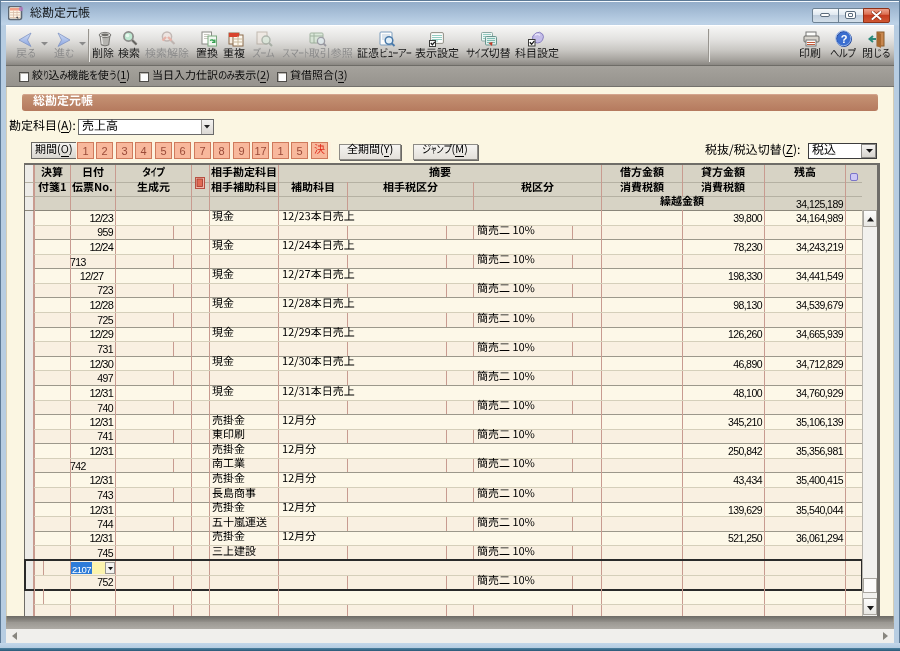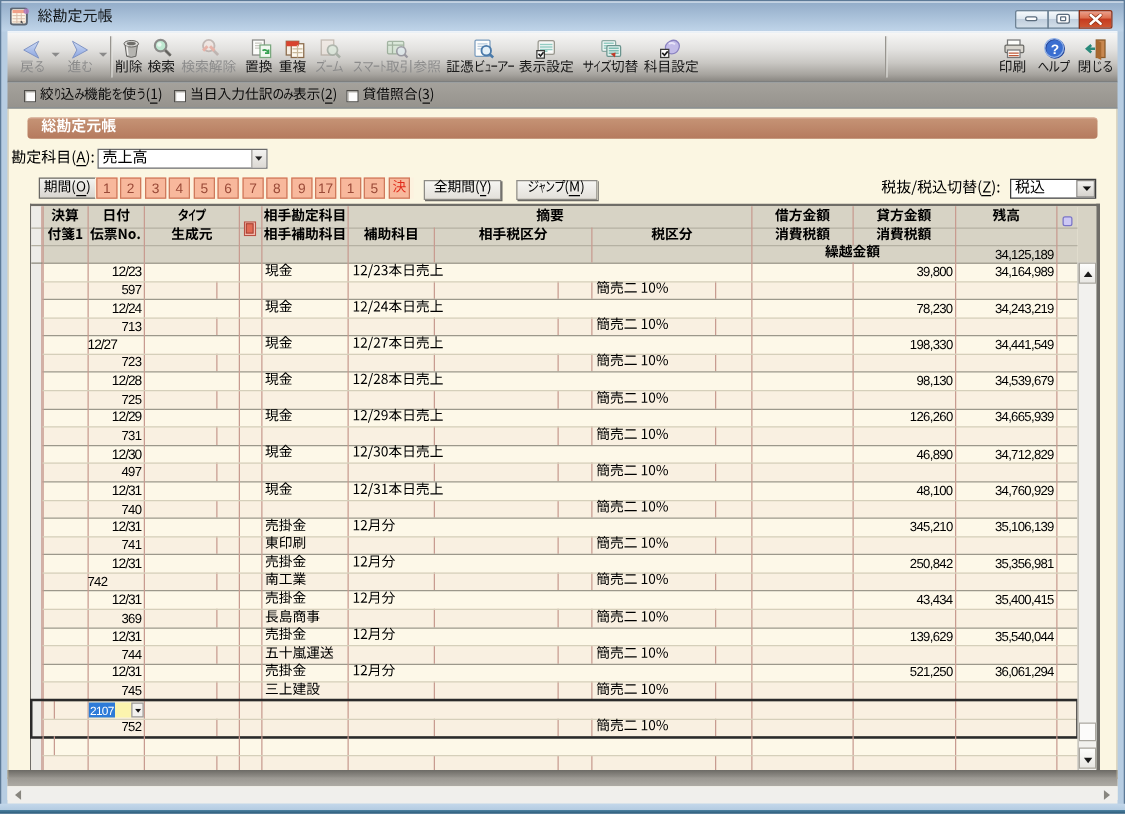--- a/index.html
+++ b/index.html
@@ -263,21 +263,21 @@
 <div style="position:absolute;left:446px;top:225px;width:1px;height:14px;background:#c89b90"></div>
 <div style="position:absolute;left:473px;top:225px;width:1px;height:14px;background:#c89b90"></div>
 <div style="position:absolute;left:572px;top:225px;width:1px;height:14px;background:#c89b90"></div>
 <div style="position:absolute;left:601px;top:225px;width:1px;height:14px;background:#c89b90"></div>
 <div style="position:absolute;left:682px;top:225px;width:1px;height:14px;background:#c89b90"></div>
 <div style="position:absolute;left:764px;top:225px;width:1px;height:14px;background:#c89b90"></div>
 <div style="position:absolute;left:845px;top:225px;width:1px;height:14px;background:#c89b90"></div>
 <div style="position:absolute;left:34px;top:225px;width:828px;height:1px;background:#d5cfba"></div>
 <div style="position:absolute;left:34px;top:239px;width:828px;height:1px;background:#9c988b"></div>
 <div class="num" style="left:70px;top:212px;width:43px;text-align:right;font-size:11px;letter-spacing:-0.8px">12/23</div>
-<div class="num" style="left:70px;top:226px;width:43px;text-align:right">597</div>
+<div class="num" style="left:70px;top:226px;width:43px;text-align:right">959</div>
 <svg class="jt" style="left:212.0px;top:211.8px" width="24.0" height="12.6">
     <path transform="translate(0,8.1)" d="M5.6 -6.3H9.2V-5.2H5.6ZM5.6 -4.5H9.2V-3.4H5.6ZM5.6 -8.1H9.2V-7.0H5.6ZM0.3 -1.6 0.5 -0.8C1.6 -1.2 3.1 -1.6 4.5 -2.0L4.4 -2.8L2.9 -2.3V-4.8H4.2V-5.6H2.9V-7.9H4.3V-8.7H0.5V-7.9H2.1V-5.6H0.7V-4.8H2.1V-2.1ZM4.8 -8.8V-2.7H5.8C5.6 -1.3 5.1 -0.3 3.2 0.3C3.4 0.4 3.6 0.7 3.7 0.9C5.8 0.3 6.4 -0.9 6.6 -2.7H7.7V-0.2C7.7 0.6 7.9 0.8 8.7 0.8C8.9 0.8 9.6 0.8 9.8 0.8C10.4 0.8 10.6 0.5 10.7 -0.9C10.5 -1.0 10.2 -1.1 10.0 -1.2C10.0 -0.1 9.9 0.1 9.7 0.1C9.5 0.1 8.9 0.1 8.8 0.1C8.6 0.1 8.5 0.0 8.5 -0.2V-2.7H10.0V-8.8Z M13.2 -2.4C13.7 -1.8 14.1 -0.9 14.2 -0.4L14.9 -0.7C14.8 -1.2 14.3 -2.0 13.9 -2.7ZM19.0 -2.7C18.7 -2.1 18.2 -1.2 17.8 -0.6L18.4 -0.4C18.8 -0.9 19.3 -1.7 19.8 -2.4ZM11.8 -0.2V0.5H21.2V-0.2H16.9V-2.9H20.7V-3.7H16.9V-5.1H19.2V-5.8C19.9 -5.4 20.5 -5.0 21.1 -4.7C21.2 -4.9 21.4 -5.2 21.6 -5.4C19.9 -6.2 18.0 -7.7 16.8 -9.3H16.0C15.1 -7.9 13.3 -6.2 11.4 -5.3C11.6 -5.1 11.8 -4.8 11.9 -4.6C12.6 -5.0 13.2 -5.4 13.7 -5.8V-5.1H16.0V-3.7H12.3V-2.9H16.0V-0.2ZM16.5 -8.4C17.1 -7.6 18.1 -6.7 19.2 -5.9H13.9C14.9 -6.7 15.9 -7.6 16.5 -8.4Z" fill="#000"></path>
   </svg>
 <svg class="jt" style="left:282.0px;top:211.8px" width="74.7" height="12.6">
     <path transform="translate(0,8.1)" d="M1.0 0.0H5.4V-0.8H3.8V-8.1H3.0C2.6 -7.8 2.0 -7.6 1.3 -7.5V-6.9H2.8V-0.8H1.0Z M6.6 0.0H11.7V-0.9H9.4C9.0 -0.9 8.5 -0.8 8.1 -0.8C10.0 -2.6 11.3 -4.2 11.3 -5.8C11.3 -7.3 10.4 -8.2 8.9 -8.2C7.9 -8.2 7.2 -7.7 6.5 -7.0L7.1 -6.5C7.6 -7.0 8.1 -7.4 8.8 -7.4C9.8 -7.4 10.3 -6.7 10.3 -5.8C10.3 -4.4 9.1 -2.8 6.6 -0.6Z M12.3 2.0H13.1L16.4 -8.7H15.6Z M17.0 0.0H22.1V-0.9H19.8C19.4 -0.9 18.9 -0.8 18.5 -0.8C20.4 -2.6 21.7 -4.2 21.7 -5.8C21.7 -7.3 20.8 -8.2 19.3 -8.2C18.3 -8.2 17.6 -7.7 17.0 -7.0L17.5 -6.5C18.0 -7.0 18.6 -7.4 19.2 -7.4C20.2 -7.4 20.7 -6.7 20.7 -5.8C20.7 -4.4 19.5 -2.8 17.0 -0.6Z M25.5 0.1C27.0 0.1 28.1 -0.7 28.1 -2.2C28.1 -3.3 27.4 -4.0 26.4 -4.2V-4.3C27.3 -4.6 27.8 -5.2 27.8 -6.2C27.8 -7.5 26.9 -8.2 25.5 -8.2C24.6 -8.2 23.8 -7.8 23.2 -7.2L23.8 -6.6C24.2 -7.1 24.8 -7.4 25.5 -7.4C26.3 -7.4 26.8 -6.9 26.8 -6.1C26.8 -5.2 26.3 -4.6 24.6 -4.6V-3.8C26.5 -3.8 27.1 -3.2 27.1 -2.2C27.1 -1.3 26.4 -0.7 25.5 -0.7C24.5 -0.7 23.9 -1.1 23.5 -1.6L22.9 -1.0C23.5 -0.4 24.3 0.1 25.5 0.1Z M33.8 -9.2V-6.9H29.4V-6.1H33.3C32.3 -4.2 30.7 -2.4 29.1 -1.5C29.3 -1.4 29.5 -1.1 29.7 -0.9C31.3 -1.8 32.8 -3.5 33.8 -5.4V-2.0H31.6V-1.2H33.8V0.9H34.7V-1.2H36.8V-2.0H34.7V-5.4C35.7 -3.5 37.1 -1.8 38.8 -0.9C38.9 -1.1 39.2 -1.4 39.4 -1.6C37.7 -2.5 36.1 -4.2 35.2 -6.1H39.0V-6.9H34.7V-9.2Z M42.5 -3.9H48.0V-0.8H42.5ZM42.5 -4.7V-7.7H48.0V-4.7ZM41.7 -8.5V0.8H42.5V0.0H48.0V0.7H48.9V-8.5Z M51.7 -4.7V-2.6H52.5V-3.9H59.9V-2.6H60.7V-4.7ZM57.1 -3.4V-0.4C57.1 0.4 57.3 0.7 58.3 0.7C58.5 0.7 59.7 0.7 59.9 0.7C60.8 0.7 61.0 0.3 61.1 -1.2C60.9 -1.2 60.6 -1.4 60.4 -1.5C60.3 -0.3 60.3 -0.1 59.9 -0.1C59.6 -0.1 58.6 -0.1 58.4 -0.1C58.0 -0.1 57.9 -0.1 57.9 -0.4V-3.4ZM54.3 -3.4C54.2 -1.4 53.7 -0.4 51.2 0.2C51.4 0.4 51.6 0.7 51.7 0.9C54.4 0.2 55.0 -1.1 55.2 -3.4ZM55.8 -9.2V-8.2H51.4V-7.4H55.8V-6.3H52.5V-5.5H60.0V-6.3H56.6V-7.4H61.0V-8.2H56.6V-9.2Z M66.4 -9.1V-0.5H62.3V0.4H72.2V-0.5H67.3V-4.9H71.4V-5.7H67.3V-9.1Z" fill="#000"></path>
   </svg>
 <svg class="jt" style="left:477.0px;top:226.3px" width="59.8" height="12.6">
     <path transform="translate(0,8.1)" d="M1.9 -5.9H4.3V-5.3H1.9ZM1.9 -4.1V-4.8H4.3V-4.1ZM1.2 -6.4V0.9H1.9V-3.6H5.0V-6.4ZM4.2 -2.5H6.8V-1.8H4.2ZM4.2 -0.5V-1.3H6.8V-0.5ZM3.5 -3.0V0.4H4.2V-0.0H7.6V-3.0ZM6.7 -4.8H9.2V-4.1H6.7ZM6.7 -5.3V-5.9H9.2V-5.3ZM9.2 -6.4H6.0V-3.6H9.2V-0.1C9.2 0.1 9.1 0.1 9.0 0.1C8.8 0.2 8.2 0.2 7.6 0.1C7.7 0.3 7.8 0.7 7.8 0.9C8.7 0.9 9.2 0.9 9.5 0.7C9.9 0.6 10.0 0.4 10.0 -0.1V-6.4ZM2.0 -9.3C1.7 -8.4 1.1 -7.6 0.4 -7.0C0.6 -6.9 0.9 -6.7 1.1 -6.6C1.4 -6.9 1.7 -7.3 2.0 -7.7H2.5C2.7 -7.4 2.9 -6.9 3.0 -6.6L3.7 -6.8C3.7 -7.1 3.5 -7.4 3.3 -7.7H5.4V-8.4H2.4C2.6 -8.6 2.7 -8.9 2.8 -9.1ZM6.4 -9.3C6.0 -8.4 5.4 -7.6 4.6 -7.1C4.9 -7.0 5.2 -6.8 5.4 -6.7C5.7 -6.9 6.1 -7.3 6.4 -7.7H7.2C7.5 -7.4 7.8 -6.9 8.0 -6.6L8.7 -6.8C8.6 -7.1 8.4 -7.4 8.1 -7.7H10.4V-8.4H6.8C7.0 -8.6 7.1 -8.9 7.2 -9.1Z M12.0 -4.7V-2.6H12.8V-3.9H20.2V-2.6H21.0V-4.7ZM17.3 -3.4V-0.4C17.3 0.4 17.6 0.7 18.6 0.7C18.8 0.7 20.0 0.7 20.2 0.7C21.1 0.7 21.3 0.3 21.4 -1.2C21.2 -1.2 20.8 -1.4 20.6 -1.5C20.6 -0.3 20.5 -0.1 20.1 -0.1C19.9 -0.1 18.9 -0.1 18.7 -0.1C18.2 -0.1 18.1 -0.1 18.1 -0.4V-3.4ZM14.6 -3.4C14.5 -1.4 14.0 -0.4 11.5 0.2C11.6 0.4 11.9 0.7 11.9 0.9C14.7 0.2 15.3 -1.1 15.5 -3.4ZM16.0 -9.2V-8.2H11.7V-7.4H16.0V-6.3H12.7V-5.5H20.3V-6.3H16.9V-7.4H21.3V-8.2H16.9V-9.2Z M23.6 -7.7V-6.8H31.5V-7.7ZM22.6 -1.1V-0.2H32.4V-1.1Z M36.4 0.0H40.9V-0.8H39.2V-8.1H38.5C38.0 -7.8 37.5 -7.6 36.8 -7.5V-6.9H38.2V-0.8H36.4Z M44.6 0.1C46.2 0.1 47.1 -1.2 47.1 -4.1C47.1 -6.9 46.2 -8.2 44.6 -8.2C43.1 -8.2 42.1 -6.9 42.1 -4.1C42.1 -1.2 43.1 0.1 44.6 0.1ZM44.6 -0.7C43.7 -0.7 43.1 -1.7 43.1 -4.1C43.1 -6.4 43.7 -7.4 44.6 -7.4C45.5 -7.4 46.2 -6.4 46.2 -4.1C46.2 -1.7 45.5 -0.7 44.6 -0.7Z M49.9 -3.1C51.0 -3.1 51.8 -4.1 51.8 -5.7C51.8 -7.3 51.0 -8.2 49.9 -8.2C48.8 -8.2 48.1 -7.3 48.1 -5.7C48.1 -4.1 48.8 -3.1 49.9 -3.1ZM49.9 -3.7C49.3 -3.7 48.9 -4.4 48.9 -5.7C48.9 -7.0 49.3 -7.6 49.9 -7.6C50.6 -7.6 51.0 -7.0 51.0 -5.7C51.0 -4.4 50.6 -3.7 49.9 -3.7ZM50.2 0.1H50.8L55.3 -8.2H54.6ZM55.5 0.1C56.6 0.1 57.4 -0.8 57.4 -2.4C57.4 -4.0 56.6 -4.9 55.5 -4.9C54.4 -4.9 53.7 -4.0 53.7 -2.4C53.7 -0.8 54.4 0.1 55.5 0.1ZM55.5 -0.5C54.9 -0.5 54.5 -1.1 54.5 -2.4C54.5 -3.7 54.9 -4.3 55.5 -4.3C56.2 -4.3 56.6 -3.7 56.6 -2.4C56.6 -1.1 56.2 -0.5 55.5 -0.5Z" fill="#000"></path>
   </svg>
 <div class="num" style="left:684px;top:212px;width:78px;text-align:right">39,800</div>
@@ -303,21 +303,21 @@
 <div style="position:absolute;left:446px;top:254px;width:1px;height:14px;background:#c89b90"></div>
 <div style="position:absolute;left:473px;top:254px;width:1px;height:14px;background:#c89b90"></div>
 <div style="position:absolute;left:572px;top:254px;width:1px;height:14px;background:#c89b90"></div>
 <div style="position:absolute;left:601px;top:254px;width:1px;height:14px;background:#c89b90"></div>
 <div style="position:absolute;left:682px;top:254px;width:1px;height:14px;background:#c89b90"></div>
 <div style="position:absolute;left:764px;top:254px;width:1px;height:14px;background:#c89b90"></div>
 <div style="position:absolute;left:845px;top:254px;width:1px;height:14px;background:#c89b90"></div>
 <div style="position:absolute;left:34px;top:254px;width:828px;height:1px;background:#d5cfba"></div>
 <div style="position:absolute;left:34px;top:268px;width:828px;height:1px;background:#9c988b"></div>
 <div class="num" style="left:70px;top:241px;width:43px;text-align:right;font-size:11px;letter-spacing:-0.8px">12/24</div>
-<div class="num" style="left:70px;top:256px;width:43px;text-align:right">713</div>
+<div class="num" style="left:70px;top:256px;width:43px;text-align:left">713</div>
 <svg class="jt" style="left:212.0px;top:240.8px" width="24.0" height="12.6">
     <path transform="translate(0,8.1)" d="M5.6 -6.3H9.2V-5.2H5.6ZM5.6 -4.5H9.2V-3.4H5.6ZM5.6 -8.1H9.2V-7.0H5.6ZM0.3 -1.6 0.5 -0.8C1.6 -1.2 3.1 -1.6 4.5 -2.0L4.4 -2.8L2.9 -2.3V-4.8H4.2V-5.6H2.9V-7.9H4.3V-8.7H0.5V-7.9H2.1V-5.6H0.7V-4.8H2.1V-2.1ZM4.8 -8.8V-2.7H5.8C5.6 -1.3 5.1 -0.3 3.2 0.3C3.4 0.4 3.6 0.7 3.7 0.9C5.8 0.3 6.4 -0.9 6.6 -2.7H7.7V-0.2C7.7 0.6 7.9 0.8 8.7 0.8C8.9 0.8 9.6 0.8 9.8 0.8C10.4 0.8 10.6 0.5 10.7 -0.9C10.5 -1.0 10.2 -1.1 10.0 -1.2C10.0 -0.1 9.9 0.1 9.7 0.1C9.5 0.1 8.9 0.1 8.8 0.1C8.6 0.1 8.5 0.0 8.5 -0.2V-2.7H10.0V-8.8Z M13.2 -2.4C13.7 -1.8 14.1 -0.9 14.2 -0.4L14.9 -0.7C14.8 -1.2 14.3 -2.0 13.9 -2.7ZM19.0 -2.7C18.7 -2.1 18.2 -1.2 17.8 -0.6L18.4 -0.4C18.8 -0.9 19.3 -1.7 19.8 -2.4ZM11.8 -0.2V0.5H21.2V-0.2H16.9V-2.9H20.7V-3.7H16.9V-5.1H19.2V-5.8C19.9 -5.4 20.5 -5.0 21.1 -4.7C21.2 -4.9 21.4 -5.2 21.6 -5.4C19.9 -6.2 18.0 -7.7 16.8 -9.3H16.0C15.1 -7.9 13.3 -6.2 11.4 -5.3C11.6 -5.1 11.8 -4.8 11.9 -4.6C12.6 -5.0 13.2 -5.4 13.7 -5.8V-5.1H16.0V-3.7H12.3V-2.9H16.0V-0.2ZM16.5 -8.4C17.1 -7.6 18.1 -6.7 19.2 -5.9H13.9C14.9 -6.7 15.9 -7.6 16.5 -8.4Z" fill="#000"></path>
   </svg>
 <svg class="jt" style="left:282.0px;top:240.8px" width="74.7" height="12.6">
     <path transform="translate(0,8.1)" d="M1.0 0.0H5.4V-0.8H3.8V-8.1H3.0C2.6 -7.8 2.0 -7.6 1.3 -7.5V-6.9H2.8V-0.8H1.0Z M6.6 0.0H11.7V-0.9H9.4C9.0 -0.9 8.5 -0.8 8.1 -0.8C10.0 -2.6 11.3 -4.2 11.3 -5.8C11.3 -7.3 10.4 -8.2 8.9 -8.2C7.9 -8.2 7.2 -7.7 6.5 -7.0L7.1 -6.5C7.6 -7.0 8.1 -7.4 8.8 -7.4C9.8 -7.4 10.3 -6.7 10.3 -5.8C10.3 -4.4 9.1 -2.8 6.6 -0.6Z M12.3 2.0H13.1L16.4 -8.7H15.6Z M17.0 0.0H22.1V-0.9H19.8C19.4 -0.9 18.9 -0.8 18.5 -0.8C20.4 -2.6 21.7 -4.2 21.7 -5.8C21.7 -7.3 20.8 -8.2 19.3 -8.2C18.3 -8.2 17.6 -7.7 17.0 -7.0L17.5 -6.5C18.0 -7.0 18.6 -7.4 19.2 -7.4C20.2 -7.4 20.7 -6.7 20.7 -5.8C20.7 -4.4 19.5 -2.8 17.0 -0.6Z M26.4 0.0H27.3V-2.2H28.4V-3.0H27.3V-8.1H26.2L22.8 -2.9V-2.2H26.4ZM26.4 -3.0H23.9L25.7 -5.8C26.0 -6.2 26.2 -6.6 26.4 -7.0H26.4C26.4 -6.6 26.4 -5.9 26.4 -5.5Z M33.8 -9.2V-6.9H29.4V-6.1H33.3C32.3 -4.2 30.7 -2.4 29.1 -1.5C29.3 -1.4 29.5 -1.1 29.7 -0.9C31.3 -1.8 32.8 -3.5 33.8 -5.4V-2.0H31.6V-1.2H33.8V0.9H34.7V-1.2H36.8V-2.0H34.7V-5.4C35.7 -3.5 37.1 -1.8 38.8 -0.9C38.9 -1.1 39.2 -1.4 39.4 -1.6C37.7 -2.5 36.1 -4.2 35.2 -6.1H39.0V-6.9H34.7V-9.2Z M42.5 -3.9H48.0V-0.8H42.5ZM42.5 -4.7V-7.7H48.0V-4.7ZM41.7 -8.5V0.8H42.5V0.0H48.0V0.7H48.9V-8.5Z M51.7 -4.7V-2.6H52.5V-3.9H59.9V-2.6H60.7V-4.7ZM57.1 -3.4V-0.4C57.1 0.4 57.3 0.7 58.3 0.7C58.5 0.7 59.7 0.7 59.9 0.7C60.8 0.7 61.0 0.3 61.1 -1.2C60.9 -1.2 60.6 -1.4 60.4 -1.5C60.3 -0.3 60.3 -0.1 59.9 -0.1C59.6 -0.1 58.6 -0.1 58.4 -0.1C58.0 -0.1 57.9 -0.1 57.9 -0.4V-3.4ZM54.3 -3.4C54.2 -1.4 53.7 -0.4 51.2 0.2C51.4 0.4 51.6 0.7 51.7 0.9C54.4 0.2 55.0 -1.1 55.2 -3.4ZM55.8 -9.2V-8.2H51.4V-7.4H55.8V-6.3H52.5V-5.5H60.0V-6.3H56.6V-7.4H61.0V-8.2H56.6V-9.2Z M66.4 -9.1V-0.5H62.3V0.4H72.2V-0.5H67.3V-4.9H71.4V-5.7H67.3V-9.1Z" fill="#000"></path>
   </svg>
 <svg class="jt" style="left:477.0px;top:255.3px" width="59.8" height="12.6">
     <path transform="translate(0,8.1)" d="M1.9 -5.9H4.3V-5.3H1.9ZM1.9 -4.1V-4.8H4.3V-4.1ZM1.2 -6.4V0.9H1.9V-3.6H5.0V-6.4ZM4.2 -2.5H6.8V-1.8H4.2ZM4.2 -0.5V-1.3H6.8V-0.5ZM3.5 -3.0V0.4H4.2V-0.0H7.6V-3.0ZM6.7 -4.8H9.2V-4.1H6.7ZM6.7 -5.3V-5.9H9.2V-5.3ZM9.2 -6.4H6.0V-3.6H9.2V-0.1C9.2 0.1 9.1 0.1 9.0 0.1C8.8 0.2 8.2 0.2 7.6 0.1C7.7 0.3 7.8 0.7 7.8 0.9C8.7 0.9 9.2 0.9 9.5 0.7C9.9 0.6 10.0 0.4 10.0 -0.1V-6.4ZM2.0 -9.3C1.7 -8.4 1.1 -7.6 0.4 -7.0C0.6 -6.9 0.9 -6.7 1.1 -6.6C1.4 -6.9 1.7 -7.3 2.0 -7.7H2.5C2.7 -7.4 2.9 -6.9 3.0 -6.6L3.7 -6.8C3.7 -7.1 3.5 -7.4 3.3 -7.7H5.4V-8.4H2.4C2.6 -8.6 2.7 -8.9 2.8 -9.1ZM6.4 -9.3C6.0 -8.4 5.4 -7.6 4.6 -7.1C4.9 -7.0 5.2 -6.8 5.4 -6.7C5.7 -6.9 6.1 -7.3 6.4 -7.7H7.2C7.5 -7.4 7.8 -6.9 8.0 -6.6L8.7 -6.8C8.6 -7.1 8.4 -7.4 8.1 -7.7H10.4V-8.4H6.8C7.0 -8.6 7.1 -8.9 7.2 -9.1Z M12.0 -4.7V-2.6H12.8V-3.9H20.2V-2.6H21.0V-4.7ZM17.3 -3.4V-0.4C17.3 0.4 17.6 0.7 18.6 0.7C18.8 0.7 20.0 0.7 20.2 0.7C21.1 0.7 21.3 0.3 21.4 -1.2C21.2 -1.2 20.8 -1.4 20.6 -1.5C20.6 -0.3 20.5 -0.1 20.1 -0.1C19.9 -0.1 18.9 -0.1 18.7 -0.1C18.2 -0.1 18.1 -0.1 18.1 -0.4V-3.4ZM14.6 -3.4C14.5 -1.4 14.0 -0.4 11.5 0.2C11.6 0.4 11.9 0.7 11.9 0.9C14.7 0.2 15.3 -1.1 15.5 -3.4ZM16.0 -9.2V-8.2H11.7V-7.4H16.0V-6.3H12.7V-5.5H20.3V-6.3H16.9V-7.4H21.3V-8.2H16.9V-9.2Z M23.6 -7.7V-6.8H31.5V-7.7ZM22.6 -1.1V-0.2H32.4V-1.1Z M36.4 0.0H40.9V-0.8H39.2V-8.1H38.5C38.0 -7.8 37.5 -7.6 36.8 -7.5V-6.9H38.2V-0.8H36.4Z M44.6 0.1C46.2 0.1 47.1 -1.2 47.1 -4.1C47.1 -6.9 46.2 -8.2 44.6 -8.2C43.1 -8.2 42.1 -6.9 42.1 -4.1C42.1 -1.2 43.1 0.1 44.6 0.1ZM44.6 -0.7C43.7 -0.7 43.1 -1.7 43.1 -4.1C43.1 -6.4 43.7 -7.4 44.6 -7.4C45.5 -7.4 46.2 -6.4 46.2 -4.1C46.2 -1.7 45.5 -0.7 44.6 -0.7Z M49.9 -3.1C51.0 -3.1 51.8 -4.1 51.8 -5.7C51.8 -7.3 51.0 -8.2 49.9 -8.2C48.8 -8.2 48.1 -7.3 48.1 -5.7C48.1 -4.1 48.8 -3.1 49.9 -3.1ZM49.9 -3.7C49.3 -3.7 48.9 -4.4 48.9 -5.7C48.9 -7.0 49.3 -7.6 49.9 -7.6C50.6 -7.6 51.0 -7.0 51.0 -5.7C51.0 -4.4 50.6 -3.7 49.9 -3.7ZM50.2 0.1H50.8L55.3 -8.2H54.6ZM55.5 0.1C56.6 0.1 57.4 -0.8 57.4 -2.4C57.4 -4.0 56.6 -4.9 55.5 -4.9C54.4 -4.9 53.7 -4.0 53.7 -2.4C53.7 -0.8 54.4 0.1 55.5 0.1ZM55.5 -0.5C54.9 -0.5 54.5 -1.1 54.5 -2.4C54.5 -3.7 54.9 -4.3 55.5 -4.3C56.2 -4.3 56.6 -3.7 56.6 -2.4C56.6 -1.1 56.2 -0.5 55.5 -0.5Z" fill="#000"></path>
   </svg>
 <div class="num" style="left:684px;top:241px;width:78px;text-align:right">78,230</div>
@@ -342,21 +342,21 @@
 <div style="position:absolute;left:347px;top:283px;width:1px;height:14px;background:#c89b90"></div>
 <div style="position:absolute;left:446px;top:283px;width:1px;height:14px;background:#c89b90"></div>
 <div style="position:absolute;left:473px;top:283px;width:1px;height:14px;background:#c89b90"></div>
 <div style="position:absolute;left:572px;top:283px;width:1px;height:14px;background:#c89b90"></div>
 <div style="position:absolute;left:601px;top:283px;width:1px;height:14px;background:#c89b90"></div>
 <div style="position:absolute;left:682px;top:283px;width:1px;height:14px;background:#c89b90"></div>
 <div style="position:absolute;left:764px;top:283px;width:1px;height:14px;background:#c89b90"></div>
 <div style="position:absolute;left:845px;top:283px;width:1px;height:14px;background:#c89b90"></div>
 <div style="position:absolute;left:34px;top:283px;width:828px;height:1px;background:#d5cfba"></div>
 <div style="position:absolute;left:34px;top:297px;width:828px;height:1px;background:#9c988b"></div>
-<div class="num" style="left:70px;top:270px;width:43px;text-align:left;font-size:11px;letter-spacing:-0.8px">12/27</div>
+<div class="num" style="left:70px;top:270px;width:43px;text-align:center;font-size:11px;letter-spacing:-0.8px">12/27</div>
 <div class="num" style="left:70px;top:284px;width:43px;text-align:right">723</div>
 <svg class="jt" style="left:212.0px;top:269.8px" width="24.0" height="12.6">
     <path transform="translate(0,8.1)" d="M5.6 -6.3H9.2V-5.2H5.6ZM5.6 -4.5H9.2V-3.4H5.6ZM5.6 -8.1H9.2V-7.0H5.6ZM0.3 -1.6 0.5 -0.8C1.6 -1.2 3.1 -1.6 4.5 -2.0L4.4 -2.8L2.9 -2.3V-4.8H4.2V-5.6H2.9V-7.9H4.3V-8.7H0.5V-7.9H2.1V-5.6H0.7V-4.8H2.1V-2.1ZM4.8 -8.8V-2.7H5.8C5.6 -1.3 5.1 -0.3 3.2 0.3C3.4 0.4 3.6 0.7 3.7 0.9C5.8 0.3 6.4 -0.9 6.6 -2.7H7.7V-0.2C7.7 0.6 7.9 0.8 8.7 0.8C8.9 0.8 9.6 0.8 9.8 0.8C10.4 0.8 10.6 0.5 10.7 -0.9C10.5 -1.0 10.2 -1.1 10.0 -1.2C10.0 -0.1 9.9 0.1 9.7 0.1C9.5 0.1 8.9 0.1 8.8 0.1C8.6 0.1 8.5 0.0 8.5 -0.2V-2.7H10.0V-8.8Z M13.2 -2.4C13.7 -1.8 14.1 -0.9 14.2 -0.4L14.9 -0.7C14.8 -1.2 14.3 -2.0 13.9 -2.7ZM19.0 -2.7C18.7 -2.1 18.2 -1.2 17.8 -0.6L18.4 -0.4C18.8 -0.9 19.3 -1.7 19.8 -2.4ZM11.8 -0.2V0.5H21.2V-0.2H16.9V-2.9H20.7V-3.7H16.9V-5.1H19.2V-5.8C19.9 -5.4 20.5 -5.0 21.1 -4.7C21.2 -4.9 21.4 -5.2 21.6 -5.4C19.9 -6.2 18.0 -7.7 16.8 -9.3H16.0C15.1 -7.9 13.3 -6.2 11.4 -5.3C11.6 -5.1 11.8 -4.8 11.9 -4.6C12.6 -5.0 13.2 -5.4 13.7 -5.8V-5.1H16.0V-3.7H12.3V-2.9H16.0V-0.2ZM16.5 -8.4C17.1 -7.6 18.1 -6.7 19.2 -5.9H13.9C14.9 -6.7 15.9 -7.6 16.5 -8.4Z" fill="#000"></path>
   </svg>
 <svg class="jt" style="left:282.0px;top:269.8px" width="74.7" height="12.6">
     <path transform="translate(0,8.1)" d="M1.0 0.0H5.4V-0.8H3.8V-8.1H3.0C2.6 -7.8 2.0 -7.6 1.3 -7.5V-6.9H2.8V-0.8H1.0Z M6.6 0.0H11.7V-0.9H9.4C9.0 -0.9 8.5 -0.8 8.1 -0.8C10.0 -2.6 11.3 -4.2 11.3 -5.8C11.3 -7.3 10.4 -8.2 8.9 -8.2C7.9 -8.2 7.2 -7.7 6.5 -7.0L7.1 -6.5C7.6 -7.0 8.1 -7.4 8.8 -7.4C9.8 -7.4 10.3 -6.7 10.3 -5.8C10.3 -4.4 9.1 -2.8 6.6 -0.6Z M12.3 2.0H13.1L16.4 -8.7H15.6Z M17.0 0.0H22.1V-0.9H19.8C19.4 -0.9 18.9 -0.8 18.5 -0.8C20.4 -2.6 21.7 -4.2 21.7 -5.8C21.7 -7.3 20.8 -8.2 19.3 -8.2C18.3 -8.2 17.6 -7.7 17.0 -7.0L17.5 -6.5C18.0 -7.0 18.6 -7.4 19.2 -7.4C20.2 -7.4 20.7 -6.7 20.7 -5.8C20.7 -4.4 19.5 -2.8 17.0 -0.6Z M24.8 0.0H25.8C26.0 -3.2 26.3 -5.0 28.2 -7.5V-8.1H23.2V-7.2H27.1C25.5 -5.0 24.9 -3.1 24.8 0.0Z M33.8 -9.2V-6.9H29.4V-6.1H33.3C32.3 -4.2 30.7 -2.4 29.1 -1.5C29.3 -1.4 29.5 -1.1 29.7 -0.9C31.3 -1.8 32.8 -3.5 33.8 -5.4V-2.0H31.6V-1.2H33.8V0.9H34.7V-1.2H36.8V-2.0H34.7V-5.4C35.7 -3.5 37.1 -1.8 38.8 -0.9C38.9 -1.1 39.2 -1.4 39.4 -1.6C37.7 -2.5 36.1 -4.2 35.2 -6.1H39.0V-6.9H34.7V-9.2Z M42.5 -3.9H48.0V-0.8H42.5ZM42.5 -4.7V-7.7H48.0V-4.7ZM41.7 -8.5V0.8H42.5V0.0H48.0V0.7H48.9V-8.5Z M51.7 -4.7V-2.6H52.5V-3.9H59.9V-2.6H60.7V-4.7ZM57.1 -3.4V-0.4C57.1 0.4 57.3 0.7 58.3 0.7C58.5 0.7 59.7 0.7 59.9 0.7C60.8 0.7 61.0 0.3 61.1 -1.2C60.9 -1.2 60.6 -1.4 60.4 -1.5C60.3 -0.3 60.3 -0.1 59.9 -0.1C59.6 -0.1 58.6 -0.1 58.4 -0.1C58.0 -0.1 57.9 -0.1 57.9 -0.4V-3.4ZM54.3 -3.4C54.2 -1.4 53.7 -0.4 51.2 0.2C51.4 0.4 51.6 0.7 51.7 0.9C54.4 0.2 55.0 -1.1 55.2 -3.4ZM55.8 -9.2V-8.2H51.4V-7.4H55.8V-6.3H52.5V-5.5H60.0V-6.3H56.6V-7.4H61.0V-8.2H56.6V-9.2Z M66.4 -9.1V-0.5H62.3V0.4H72.2V-0.5H67.3V-4.9H71.4V-5.7H67.3V-9.1Z" fill="#000"></path>
   </svg>
 <svg class="jt" style="left:477.0px;top:284.3px" width="59.8" height="12.6">
     <path transform="translate(0,8.1)" d="M1.9 -5.9H4.3V-5.3H1.9ZM1.9 -4.1V-4.8H4.3V-4.1ZM1.2 -6.4V0.9H1.9V-3.6H5.0V-6.4ZM4.2 -2.5H6.8V-1.8H4.2ZM4.2 -0.5V-1.3H6.8V-0.5ZM3.5 -3.0V0.4H4.2V-0.0H7.6V-3.0ZM6.7 -4.8H9.2V-4.1H6.7ZM6.7 -5.3V-5.9H9.2V-5.3ZM9.2 -6.4H6.0V-3.6H9.2V-0.1C9.2 0.1 9.1 0.1 9.0 0.1C8.8 0.2 8.2 0.2 7.6 0.1C7.7 0.3 7.8 0.7 7.8 0.9C8.7 0.9 9.2 0.9 9.5 0.7C9.9 0.6 10.0 0.4 10.0 -0.1V-6.4ZM2.0 -9.3C1.7 -8.4 1.1 -7.6 0.4 -7.0C0.6 -6.9 0.9 -6.7 1.1 -6.6C1.4 -6.9 1.7 -7.3 2.0 -7.7H2.5C2.7 -7.4 2.9 -6.9 3.0 -6.6L3.7 -6.8C3.7 -7.1 3.5 -7.4 3.3 -7.7H5.4V-8.4H2.4C2.6 -8.6 2.7 -8.9 2.8 -9.1ZM6.4 -9.3C6.0 -8.4 5.4 -7.6 4.6 -7.1C4.9 -7.0 5.2 -6.8 5.4 -6.7C5.7 -6.9 6.1 -7.3 6.4 -7.7H7.2C7.5 -7.4 7.8 -6.9 8.0 -6.6L8.7 -6.8C8.6 -7.1 8.4 -7.4 8.1 -7.7H10.4V-8.4H6.8C7.0 -8.6 7.1 -8.9 7.2 -9.1Z M12.0 -4.7V-2.6H12.8V-3.9H20.2V-2.6H21.0V-4.7ZM17.3 -3.4V-0.4C17.3 0.4 17.6 0.7 18.6 0.7C18.8 0.7 20.0 0.7 20.2 0.7C21.1 0.7 21.3 0.3 21.4 -1.2C21.2 -1.2 20.8 -1.4 20.6 -1.5C20.6 -0.3 20.5 -0.1 20.1 -0.1C19.9 -0.1 18.9 -0.1 18.7 -0.1C18.2 -0.1 18.1 -0.1 18.1 -0.4V-3.4ZM14.6 -3.4C14.5 -1.4 14.0 -0.4 11.5 0.2C11.6 0.4 11.9 0.7 11.9 0.9C14.7 0.2 15.3 -1.1 15.5 -3.4ZM16.0 -9.2V-8.2H11.7V-7.4H16.0V-6.3H12.7V-5.5H20.3V-6.3H16.9V-7.4H21.3V-8.2H16.9V-9.2Z M23.6 -7.7V-6.8H31.5V-7.7ZM22.6 -1.1V-0.2H32.4V-1.1Z M36.4 0.0H40.9V-0.8H39.2V-8.1H38.5C38.0 -7.8 37.5 -7.6 36.8 -7.5V-6.9H38.2V-0.8H36.4Z M44.6 0.1C46.2 0.1 47.1 -1.2 47.1 -4.1C47.1 -6.9 46.2 -8.2 44.6 -8.2C43.1 -8.2 42.1 -6.9 42.1 -4.1C42.1 -1.2 43.1 0.1 44.6 0.1ZM44.6 -0.7C43.7 -0.7 43.1 -1.7 43.1 -4.1C43.1 -6.4 43.7 -7.4 44.6 -7.4C45.5 -7.4 46.2 -6.4 46.2 -4.1C46.2 -1.7 45.5 -0.7 44.6 -0.7Z M49.9 -3.1C51.0 -3.1 51.8 -4.1 51.8 -5.7C51.8 -7.3 51.0 -8.2 49.9 -8.2C48.8 -8.2 48.1 -7.3 48.1 -5.7C48.1 -4.1 48.8 -3.1 49.9 -3.1ZM49.9 -3.7C49.3 -3.7 48.9 -4.4 48.9 -5.7C48.9 -7.0 49.3 -7.6 49.9 -7.6C50.6 -7.6 51.0 -7.0 51.0 -5.7C51.0 -4.4 50.6 -3.7 49.9 -3.7ZM50.2 0.1H50.8L55.3 -8.2H54.6ZM55.5 0.1C56.6 0.1 57.4 -0.8 57.4 -2.4C57.4 -4.0 56.6 -4.9 55.5 -4.9C54.4 -4.9 53.7 -4.0 53.7 -2.4C53.7 -0.8 54.4 0.1 55.5 0.1ZM55.5 -0.5C54.9 -0.5 54.5 -1.1 54.5 -2.4C54.5 -3.7 54.9 -4.3 55.5 -4.3C56.2 -4.3 56.6 -3.7 56.6 -2.4C56.6 -1.1 56.2 -0.5 55.5 -0.5Z" fill="#000"></path>
   </svg>
@@ -629,21 +629,21 @@
 <div style="position:absolute;left:446px;top:487px;width:1px;height:15px;background:#c89b90"></div>
 <div style="position:absolute;left:473px;top:487px;width:1px;height:15px;background:#c89b90"></div>
 <div style="position:absolute;left:572px;top:487px;width:1px;height:15px;background:#c89b90"></div>
 <div style="position:absolute;left:601px;top:487px;width:1px;height:15px;background:#c89b90"></div>
 <div style="position:absolute;left:682px;top:487px;width:1px;height:15px;background:#c89b90"></div>
 <div style="position:absolute;left:764px;top:487px;width:1px;height:15px;background:#c89b90"></div>
 <div style="position:absolute;left:845px;top:487px;width:1px;height:15px;background:#c89b90"></div>
 <div style="position:absolute;left:34px;top:487px;width:828px;height:1px;background:#d5cfba"></div>
 <div style="position:absolute;left:34px;top:502px;width:828px;height:1px;background:#9c988b"></div>
 <div class="num" style="left:70px;top:474px;width:43px;text-align:right;font-size:11px;letter-spacing:-0.8px">12/31</div>
-<div class="num" style="left:70px;top:489px;width:43px;text-align:right">369</div>
+<div class="num" style="left:70px;top:489px;width:43px;text-align:right">743</div>
 <svg class="jt" style="left:212.0px;top:473.8px" width="35.0" height="12.6">
     <path transform="translate(0,8.1)" d="M1.0 -4.7V-2.6H1.8V-3.9H9.2V-2.6H10.0V-4.7ZM6.3 -3.4V-0.4C6.3 0.4 6.6 0.7 7.6 0.7C7.8 0.7 9.0 0.7 9.2 0.7C10.1 0.7 10.3 0.3 10.4 -1.2C10.2 -1.2 9.8 -1.4 9.6 -1.5C9.6 -0.3 9.5 -0.1 9.1 -0.1C8.9 -0.1 7.9 -0.1 7.7 -0.1C7.2 -0.1 7.1 -0.1 7.1 -0.4V-3.4ZM3.6 -3.4C3.5 -1.4 3.0 -0.4 0.5 0.2C0.6 0.4 0.9 0.7 0.9 0.9C3.7 0.2 4.3 -1.1 4.5 -3.4ZM5.0 -9.2V-8.2H0.7V-7.4H5.0V-6.3H1.7V-5.5H9.3V-6.3H5.9V-7.4H10.3V-8.2H5.9V-9.2Z M16.2 -9.2V-7.8H14.8V-7.1H16.2V-5.6H14.5V-4.9H18.6V-5.6H16.9V-7.1H18.3V-7.8H16.9V-9.2ZM16.2 -4.5V-3.0H14.7V-2.3H16.2V-0.7L14.2 -0.4L14.3 0.3C15.5 0.1 17.1 -0.2 18.7 -0.4L18.7 -1.1L16.9 -0.8V-2.3H18.4V-3.0H16.9V-4.5ZM18.9 -9.2V0.9H19.7V-4.8C20.2 -4.3 21.0 -3.6 21.3 -3.2L21.7 -3.9C21.4 -4.2 20.1 -5.3 19.7 -5.7V-9.2ZM12.8 -9.2V-7.0H11.5V-6.2H12.8V-4.0L11.3 -3.6L11.5 -2.8L12.8 -3.2V-0.1C12.8 0.1 12.7 0.1 12.6 0.1C12.5 0.1 12.1 0.1 11.6 0.1C11.7 0.4 11.8 0.7 11.8 0.9C12.5 0.9 12.9 0.9 13.2 0.7C13.5 0.6 13.6 0.4 13.6 -0.1V-3.4L14.8 -3.8L14.6 -4.6L13.6 -4.2V-6.2H14.6V-7.0H13.6V-9.2Z M24.2 -2.4C24.7 -1.8 25.1 -0.9 25.2 -0.4L25.9 -0.7C25.8 -1.2 25.3 -2.0 24.9 -2.7ZM30.0 -2.7C29.7 -2.1 29.2 -1.2 28.8 -0.6L29.4 -0.4C29.8 -0.9 30.3 -1.7 30.8 -2.4ZM22.8 -0.2V0.5H32.2V-0.2H27.9V-2.9H31.7V-3.7H27.9V-5.1H30.2V-5.8C30.9 -5.4 31.5 -5.0 32.1 -4.7C32.2 -4.9 32.4 -5.2 32.6 -5.4C30.9 -6.2 29.0 -7.7 27.8 -9.3H27.0C26.1 -7.9 24.3 -6.2 22.4 -5.3C22.6 -5.1 22.8 -4.8 22.9 -4.6C23.6 -5.0 24.2 -5.4 24.7 -5.8V-5.1H27.0V-3.7H23.3V-2.9H27.0V-0.2ZM27.5 -8.4C28.1 -7.6 29.1 -6.7 30.2 -5.9H24.9C25.9 -6.7 26.9 -7.6 27.5 -8.4Z" fill="#000"></path>
   </svg>
 <svg class="jt" style="left:282.0px;top:473.8px" width="36.2" height="12.6">
     <path transform="translate(0,8.1)" d="M1.0 0.0H5.4V-0.8H3.8V-8.1H3.0C2.6 -7.8 2.0 -7.6 1.3 -7.5V-6.9H2.8V-0.8H1.0Z M6.6 0.0H11.7V-0.9H9.4C9.0 -0.9 8.5 -0.8 8.1 -0.8C10.0 -2.6 11.3 -4.2 11.3 -5.8C11.3 -7.3 10.4 -8.2 8.9 -8.2C7.9 -8.2 7.2 -7.7 6.5 -7.0L7.1 -6.5C7.6 -7.0 8.1 -7.4 8.8 -7.4C9.8 -7.4 10.3 -6.7 10.3 -5.8C10.3 -4.4 9.1 -2.8 6.6 -0.6Z M14.5 -8.7V-5.3C14.5 -3.5 14.3 -1.3 12.5 0.3C12.7 0.4 13.0 0.7 13.2 0.9C14.2 -0.1 14.8 -1.3 15.1 -2.6H20.4V-0.4C20.4 -0.1 20.3 -0.0 20.0 -0.0C19.8 -0.0 18.9 0.0 18.0 -0.0C18.1 0.2 18.3 0.6 18.3 0.8C19.5 0.8 20.2 0.8 20.7 0.7C21.1 0.5 21.2 0.3 21.2 -0.3V-8.7ZM15.3 -7.9H20.4V-6.0H15.3ZM15.3 -5.2H20.4V-3.4H15.2C15.3 -4.0 15.3 -4.6 15.3 -5.2Z M26.8 -9.0C26.1 -7.3 24.9 -5.8 23.5 -4.9C23.7 -4.7 24.0 -4.4 24.2 -4.2C25.6 -5.3 26.9 -6.9 27.7 -8.8ZM30.6 -9.0 29.8 -8.7C30.6 -7.1 32.0 -5.3 33.3 -4.3C33.4 -4.5 33.7 -4.9 34.0 -5.0C32.7 -5.9 31.3 -7.6 30.6 -9.0ZM25.3 -5.1V-4.3H27.5C27.3 -2.4 26.7 -0.6 24.0 0.2C24.2 0.4 24.5 0.7 24.6 0.9C27.4 -0.1 28.1 -2.1 28.4 -4.3H31.3C31.1 -1.5 31.0 -0.4 30.7 -0.1C30.6 0.0 30.4 0.0 30.2 0.0C30.0 0.0 29.3 0.0 28.6 -0.0C28.7 0.2 28.8 0.5 28.8 0.8C29.5 0.8 30.2 0.8 30.6 0.8C31.0 0.8 31.2 0.7 31.4 0.4C31.8 0.0 32.0 -1.3 32.1 -4.7C32.1 -4.8 32.1 -5.1 32.1 -5.1Z" fill="#000"></path>
   </svg>
 <svg class="jt" style="left:212.0px;top:488.8px" width="46.0" height="12.6">
     <path transform="translate(0,8.1)" d="M2.5 -8.8V-4.0H0.6V-3.2H2.5V-0.2L1.1 0.0L1.3 0.8C2.6 0.6 4.5 0.3 6.3 -0.1L6.3 -0.8L3.4 -0.3V-3.2H4.9C5.9 -1.1 7.6 0.3 10.1 0.9C10.2 0.7 10.4 0.4 10.6 0.2C9.3 -0.1 8.3 -0.5 7.4 -1.2C8.2 -1.6 9.2 -2.1 9.9 -2.7L9.3 -3.1C8.7 -2.7 7.7 -2.1 6.9 -1.6C6.5 -2.1 6.1 -2.6 5.8 -3.2H10.4V-4.0H3.4V-4.9H9.0V-5.6H3.4V-6.5H9.0V-7.2H3.4V-8.1H9.3V-8.8Z M12.1 -1.7V0.7H12.8V0.1L18.1 0.1V-1.7H17.3V-0.5H15.5V-2.1H20.2C20.0 -0.7 19.9 -0.1 19.7 0.1C19.6 0.2 19.5 0.2 19.3 0.2C19.2 0.2 18.6 0.2 18.1 0.1C18.2 0.3 18.3 0.6 18.3 0.9C18.9 0.9 19.4 0.9 19.7 0.9C20.0 0.8 20.2 0.8 20.4 0.6C20.7 0.3 20.8 -0.5 21.0 -2.4C21.0 -2.5 21.0 -2.7 21.0 -2.7H13.8V-3.5H21.4V-4.1H13.8V-4.9H19.8V-8.4H16.4C16.6 -8.6 16.7 -8.9 16.8 -9.2L15.9 -9.3C15.8 -9.0 15.7 -8.7 15.5 -8.4H13.0V-2.1H14.7V-0.5H12.8V-1.7ZM19.0 -6.3V-5.5H13.8V-6.3ZM19.0 -6.9H13.8V-7.7H19.0Z M23.2 -6.3V0.9H24.0V-5.5H26.0C25.9 -4.5 25.5 -4.0 24.1 -3.7C24.2 -3.6 24.4 -3.3 24.5 -3.1C26.1 -3.5 26.6 -4.2 26.7 -5.5H28.0V-4.4C28.0 -3.8 28.2 -3.6 29.0 -3.6C29.2 -3.6 30.0 -3.6 30.2 -3.6C30.7 -3.6 30.9 -3.8 31.0 -4.7C30.8 -4.7 30.5 -4.8 30.4 -4.9C30.3 -4.3 30.3 -4.2 30.1 -4.2C29.9 -4.2 29.2 -4.2 29.1 -4.2C28.8 -4.2 28.8 -4.2 28.8 -4.5V-5.5H31.1V-0.1C31.1 0.0 31.0 0.1 30.8 0.1C30.6 0.1 30.0 0.1 29.3 0.1C29.4 0.3 29.5 0.7 29.5 0.9C30.4 0.9 31.1 0.9 31.4 0.7C31.8 0.6 31.9 0.3 31.9 -0.1V-6.3H29.5C29.8 -6.6 30.0 -7.0 30.2 -7.4H32.3V-8.2H27.9V-9.2H27.0V-8.2H22.8V-7.4H24.9C25.1 -7.1 25.3 -6.6 25.4 -6.3ZM25.8 -7.4H29.2C29.1 -7.1 28.8 -6.6 28.6 -6.3H26.3C26.2 -6.6 26.0 -7.1 25.8 -7.4ZM26.2 -2.4H28.9V-1.0H26.2ZM25.5 -3.0V0.4H26.2V-0.3H29.6V-3.0Z M34.5 -1.4V-0.8H38.0V-0.0C38.0 0.2 38.0 0.2 37.8 0.2C37.6 0.2 36.9 0.2 36.3 0.2C36.4 0.4 36.5 0.7 36.6 0.9C37.5 0.9 38.0 0.9 38.4 0.8C38.7 0.7 38.9 0.5 38.9 -0.0V-0.8H41.5V-0.3H42.4V-2.3H43.5V-2.9H42.4V-4.3H38.9V-5.1H42.2V-7.0H38.9V-7.7H43.3V-8.4H38.9V-9.2H38.0V-8.4H33.7V-7.7H38.0V-7.0H34.9V-5.1H38.0V-4.3H34.6V-3.7H38.0V-2.9H33.5V-2.3H38.0V-1.4ZM35.7 -6.4H38.0V-5.7H35.7ZM38.9 -6.4H41.3V-5.7H38.9ZM38.9 -3.7H41.5V-2.9H38.9ZM38.9 -2.3H41.5V-1.4H38.9Z" fill="#000"></path>
   </svg>
 <svg class="jt" style="left:477.0px;top:488.8px" width="59.8" height="12.6">

